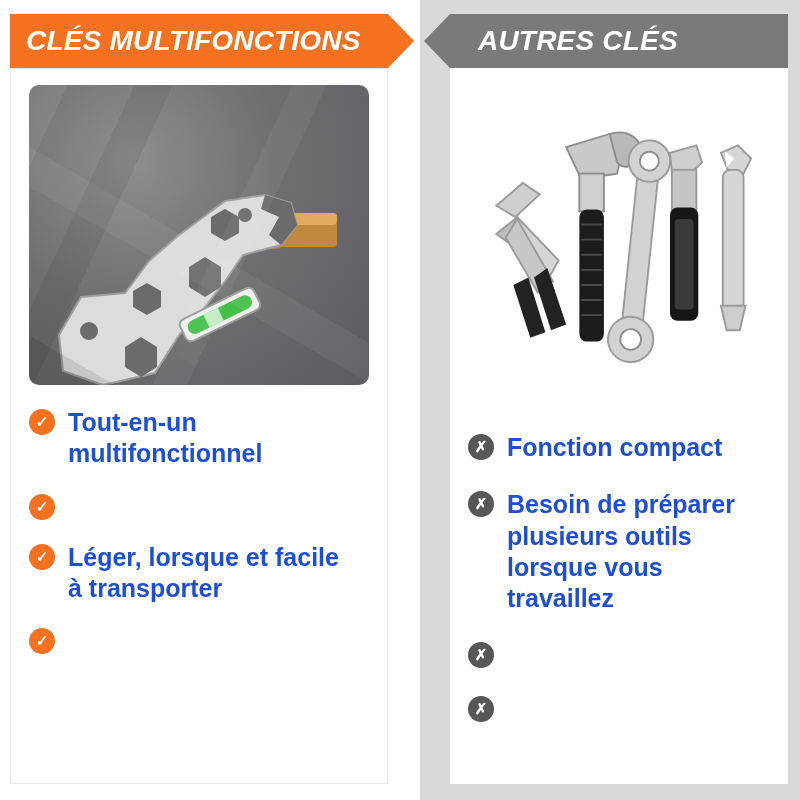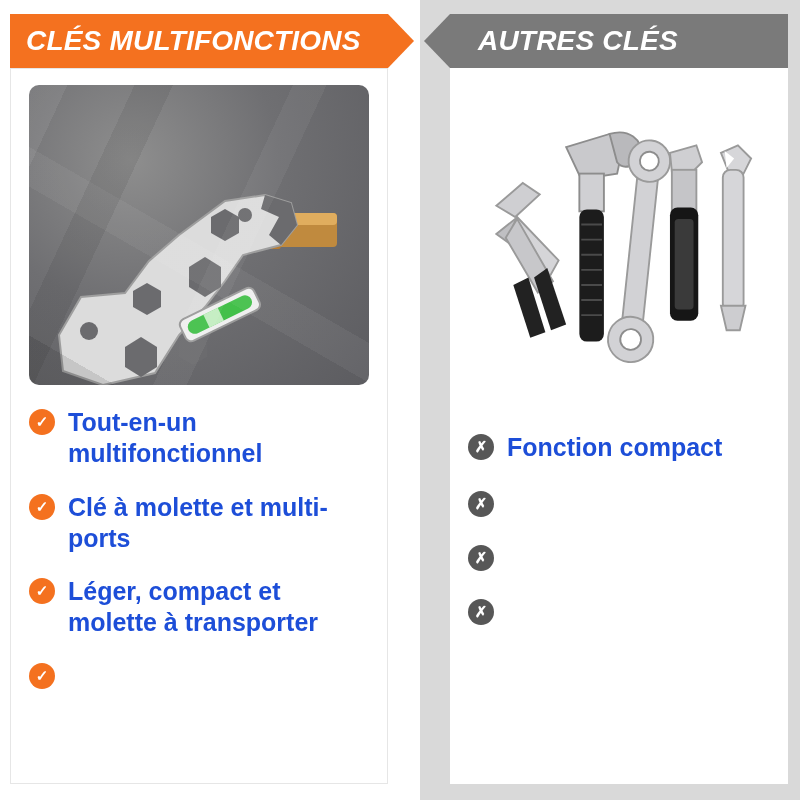--- a/index.html
+++ b/index.html
@@ -196,26 +196,25 @@
 
       <div class="features features-left">
 
         <div class="feature">
           <span class="badge badge-check">✓</span>
           <span class="feature-text">Tout-en-un multifonctionnel</span>
         </div>
 
         <div class="feature">
           <span class="badge badge-check">✓</span>
-          <span class="feature-text">Clé à molette et multi-ports</span>
         </div>
 
         <div class="feature">
           <span class="badge badge-check">✓</span>
-          <span class="feature-text">Léger, compact et molette à transporter</span>
+          <span class="feature-text">Léger, lorsque et facile à transporter</span>
         </div>
 
         <div class="feature">
           <span class="badge badge-check">✓</span>
         </div>
 
       </div>
     </div>
   </div>
 
@@ -281,20 +280,21 @@
 
       <div class="features features-right">
 
         <div class="feature">
           <span class="badge badge-cross">✗</span>
           <span class="feature-text">Fonction compact</span>
         </div>
 
         <div class="feature">
           <span class="badge badge-cross">✗</span>
+          <span class="feature-text">Besoin de préparer plusieurs outils lorsque vous travaillez</span>
         </div>
 
         <div class="feature">
           <span class="badge badge-cross">✗</span>
         </div>
 
         <div class="feature">
           <span class="badge badge-cross">✗</span>
         </div>
 

